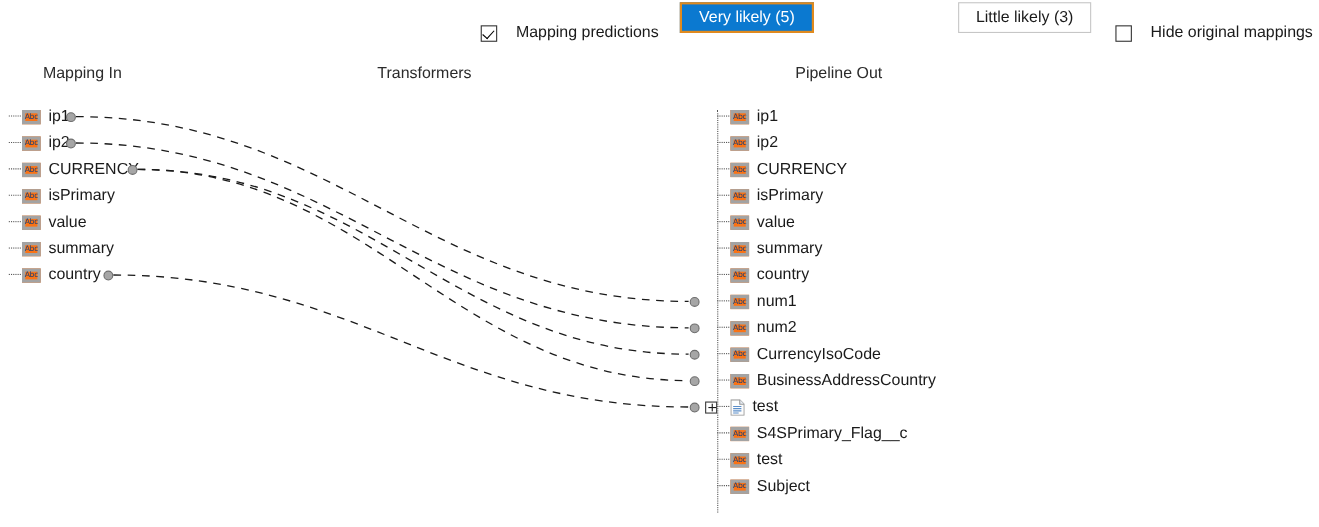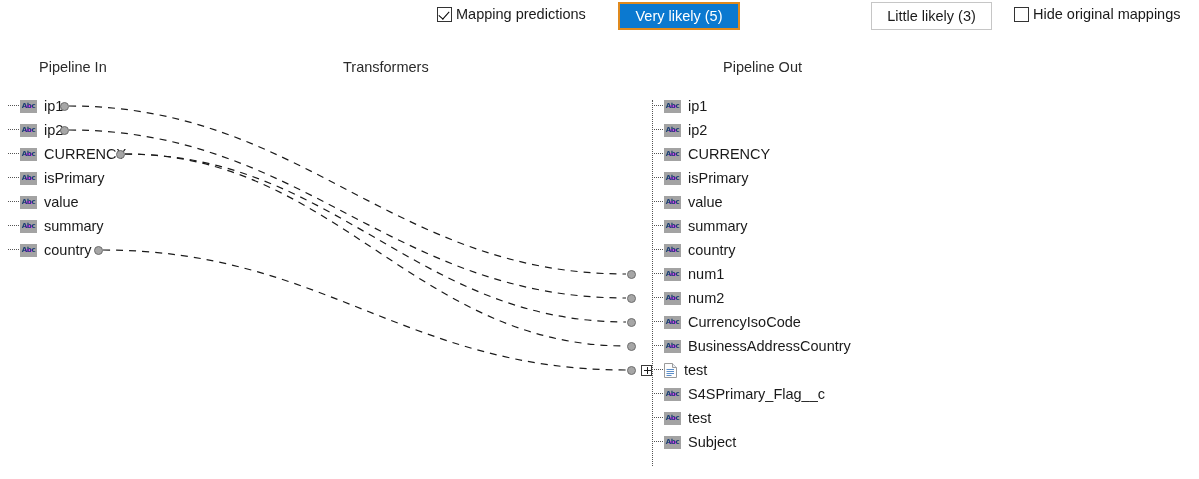--- a/index.html
+++ b/index.html
@@ -4,21 +4,21 @@
 <style>
   html,body{margin:0;padding:0;}
   body{
     width:1199px;height:479px;background:#ffffff;
     font-family:"Liberation Sans", sans-serif;
     color:#1f1f1f;overflow:hidden;position:relative;
     -webkit-font-smoothing:antialiased;
   }
   
   #toolbar{position:absolute;left:0;top:0;width:1199px;height:34px;}
-  .cb-wrap{display:flex;align-items:center;gap:4px;position:absolute;top:6px;}
+  .cb-wrap{display:flex;align-items:center;gap:17px;position:absolute;top:22px;}
   .cbox{width:15px;height:15px;border:1px solid #333;background:#fff;
         box-sizing:border-box;position:relative;flex:none;}
   .cbox.checked::after{
      content:"";position:absolute;left:3px;top:1px;width:5px;height:9px;
      border:solid #000;border-width:0 1.6px 1.6px 0;transform:rotate(42deg);
   }
   .cb-label{font-size:14.5px;color:#1a1a1a;white-space:nowrap;line-height:16px;}
   #mapping-pred{left:437px;}
   #hide-orig{left:1014px;}
 
@@ -40,24 +40,24 @@
        white-space:nowrap;}
   .stub{width:11px;height:1px;border-top:1px dotted #555;flex:none;
         margin-right:1px;}
   .plusbox{width:11px;height:11px;border:1px solid #3a3a3a;background:#fff;
      position:relative;flex:none;margin-right:0px;box-sizing:border-box;}
   .plusbox::before{content:"";position:absolute;left:1.5px;top:4.5px;
      width:7px;height:1px;background:#1a1a1a;}
   .plusbox::after{content:"";position:absolute;left:4.5px;top:1.5px;
      width:1px;height:7px;background:#1a1a1a;}
   .abc-icon{width:17px;height:13px;box-sizing:border-box;
-     border:5px solid #a3a3a3;background:#d946ef;flex:none;
+     border:3px solid #a3a3a3;background:#f97316;flex:none;
      display:flex;align-items:center;justify-content:center;
      font-size:7px;line-height:7px;color:#1d3f73;
-     font-family:"DejaVu Sans", sans-serif;font-weight:700;letter-spacing:-0.3px;}
+     font-family:"DejaVu Sans", sans-serif;font-weight:400;letter-spacing:-0.3px;}
   .doc-icon{width:13px;height:15px;flex:none;position:relative;}
   .lbl{margin-left:7px;font-size:14.5px;color:#1a1a1a;line-height:16px;}
   .vline{position:absolute;width:0;border-left:1px dotted #555;}
   .conn-dot{position:absolute;width:9px;height:9px;border-radius:50%;
      background:#a6a6a6;border:1px solid #6e6e6e;box-sizing:border-box;}
   #links{position:absolute;left:0;top:0;}
 </style>
 </head>
 <body>
 
@@ -74,21 +74,21 @@
   <div class="segbtn" style="left:871px;width:121px;">
     <span>Little likely (3)</span>
   </div>
 
   <div class="cb-wrap" id="hide-orig">
     <span class="cbox"></span>
     <span class="cb-label">Hide original mappings</span>
   </div>
 </div>
 
-<div class="col-head" style="left:39px;">Pipeline In</div>
+<div class="col-head" style="left:39px;">Mapping In</div>
 <div class="col-head" style="left:343px;">Transformers</div>
 <div class="col-head" style="left:696px;margin-left:27px;">Pipeline Out</div>
 
 <svg id="links" width="1199" height="479">
     <path d="M 69 106 C 302.94 106, 392.06 274, 626 274" fill="none" stroke="#1a1a1a" stroke-width="1.2" stroke-dasharray="7 6"></path>
     <path d="M 69 130 C 302.94 130, 392.06 298, 626 298" fill="none" stroke="#1a1a1a" stroke-width="1.2" stroke-dasharray="7 6"></path>
     <path d="M 125 154 C 335.41999999999996 154, 415.58 322, 626 322" fill="none" stroke="#1a1a1a" stroke-width="1.2" stroke-dasharray="7 6"></path>
     <path d="M 125 154 C 335.41999999999996 154, 415.58 346, 626 346" fill="none" stroke="#1a1a1a" stroke-width="1.2" stroke-dasharray="7 6"></path>
     <path d="M 103 250 C 322.65999999999997 250, 406.34 370, 626 370" fill="none" stroke="#1a1a1a" stroke-width="1.2" stroke-dasharray="7 6"></path>
   </svg>

